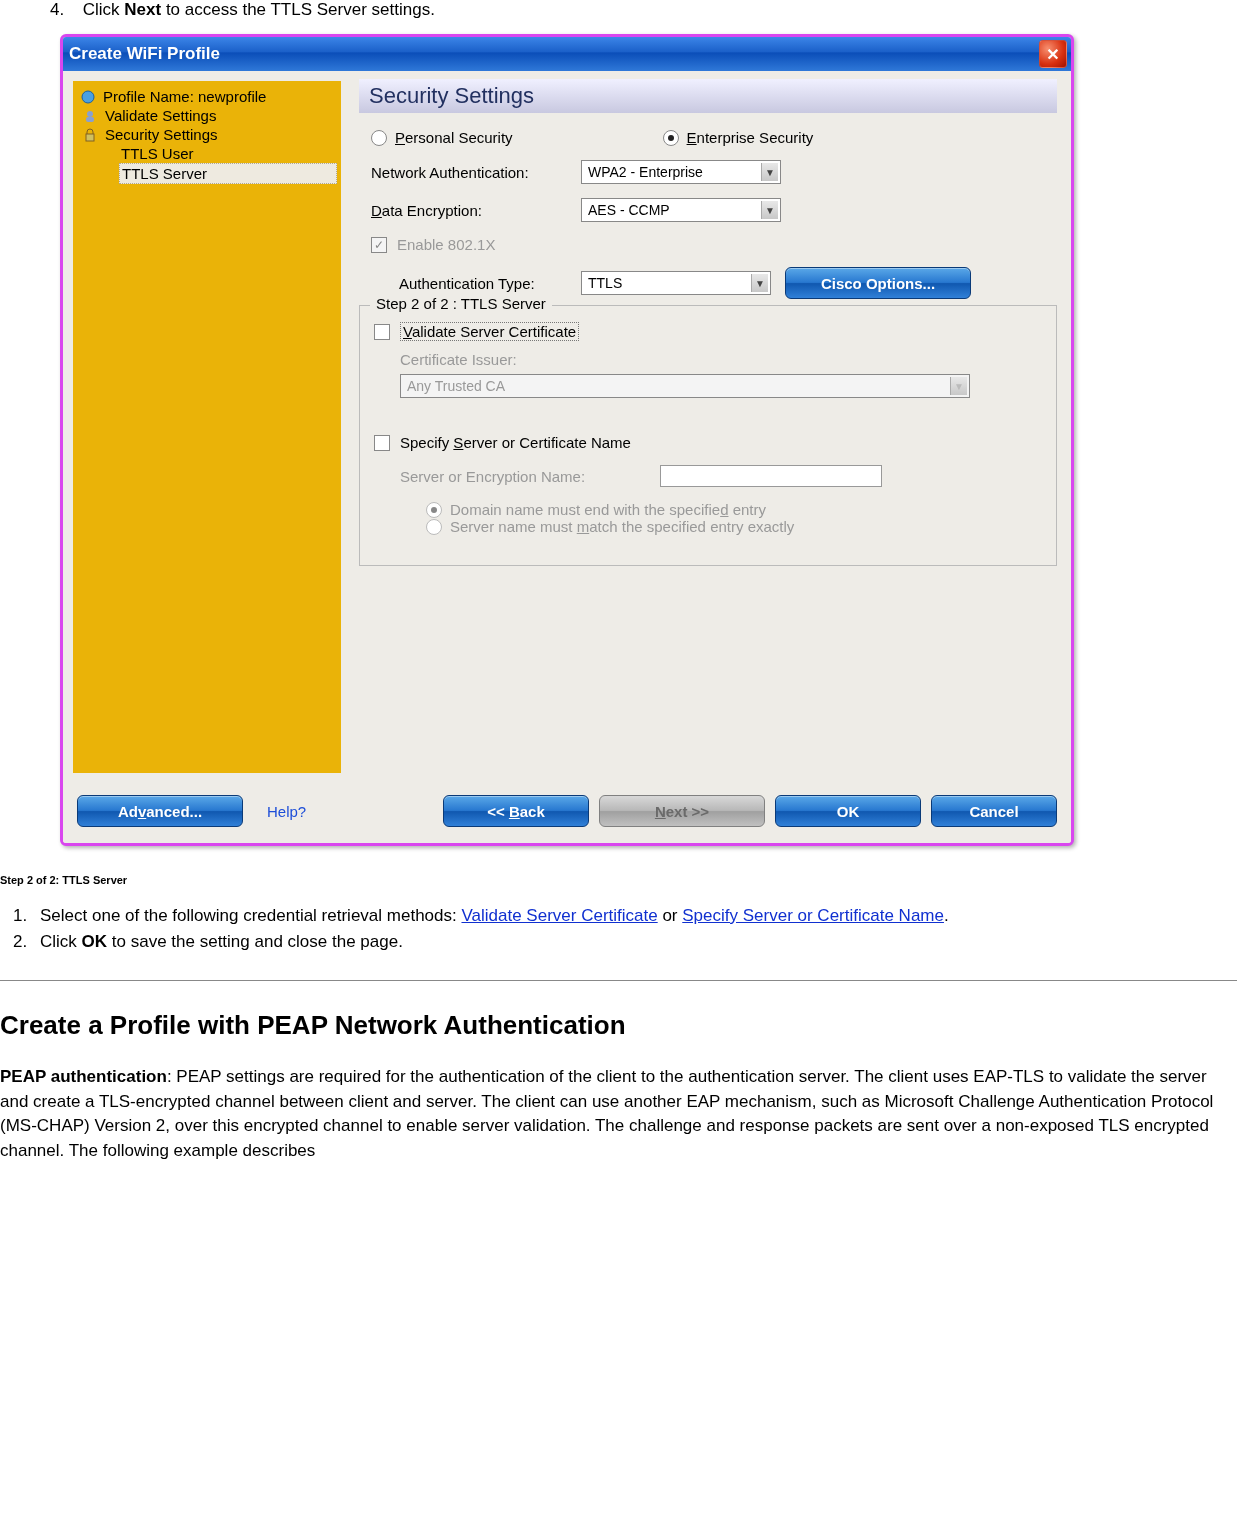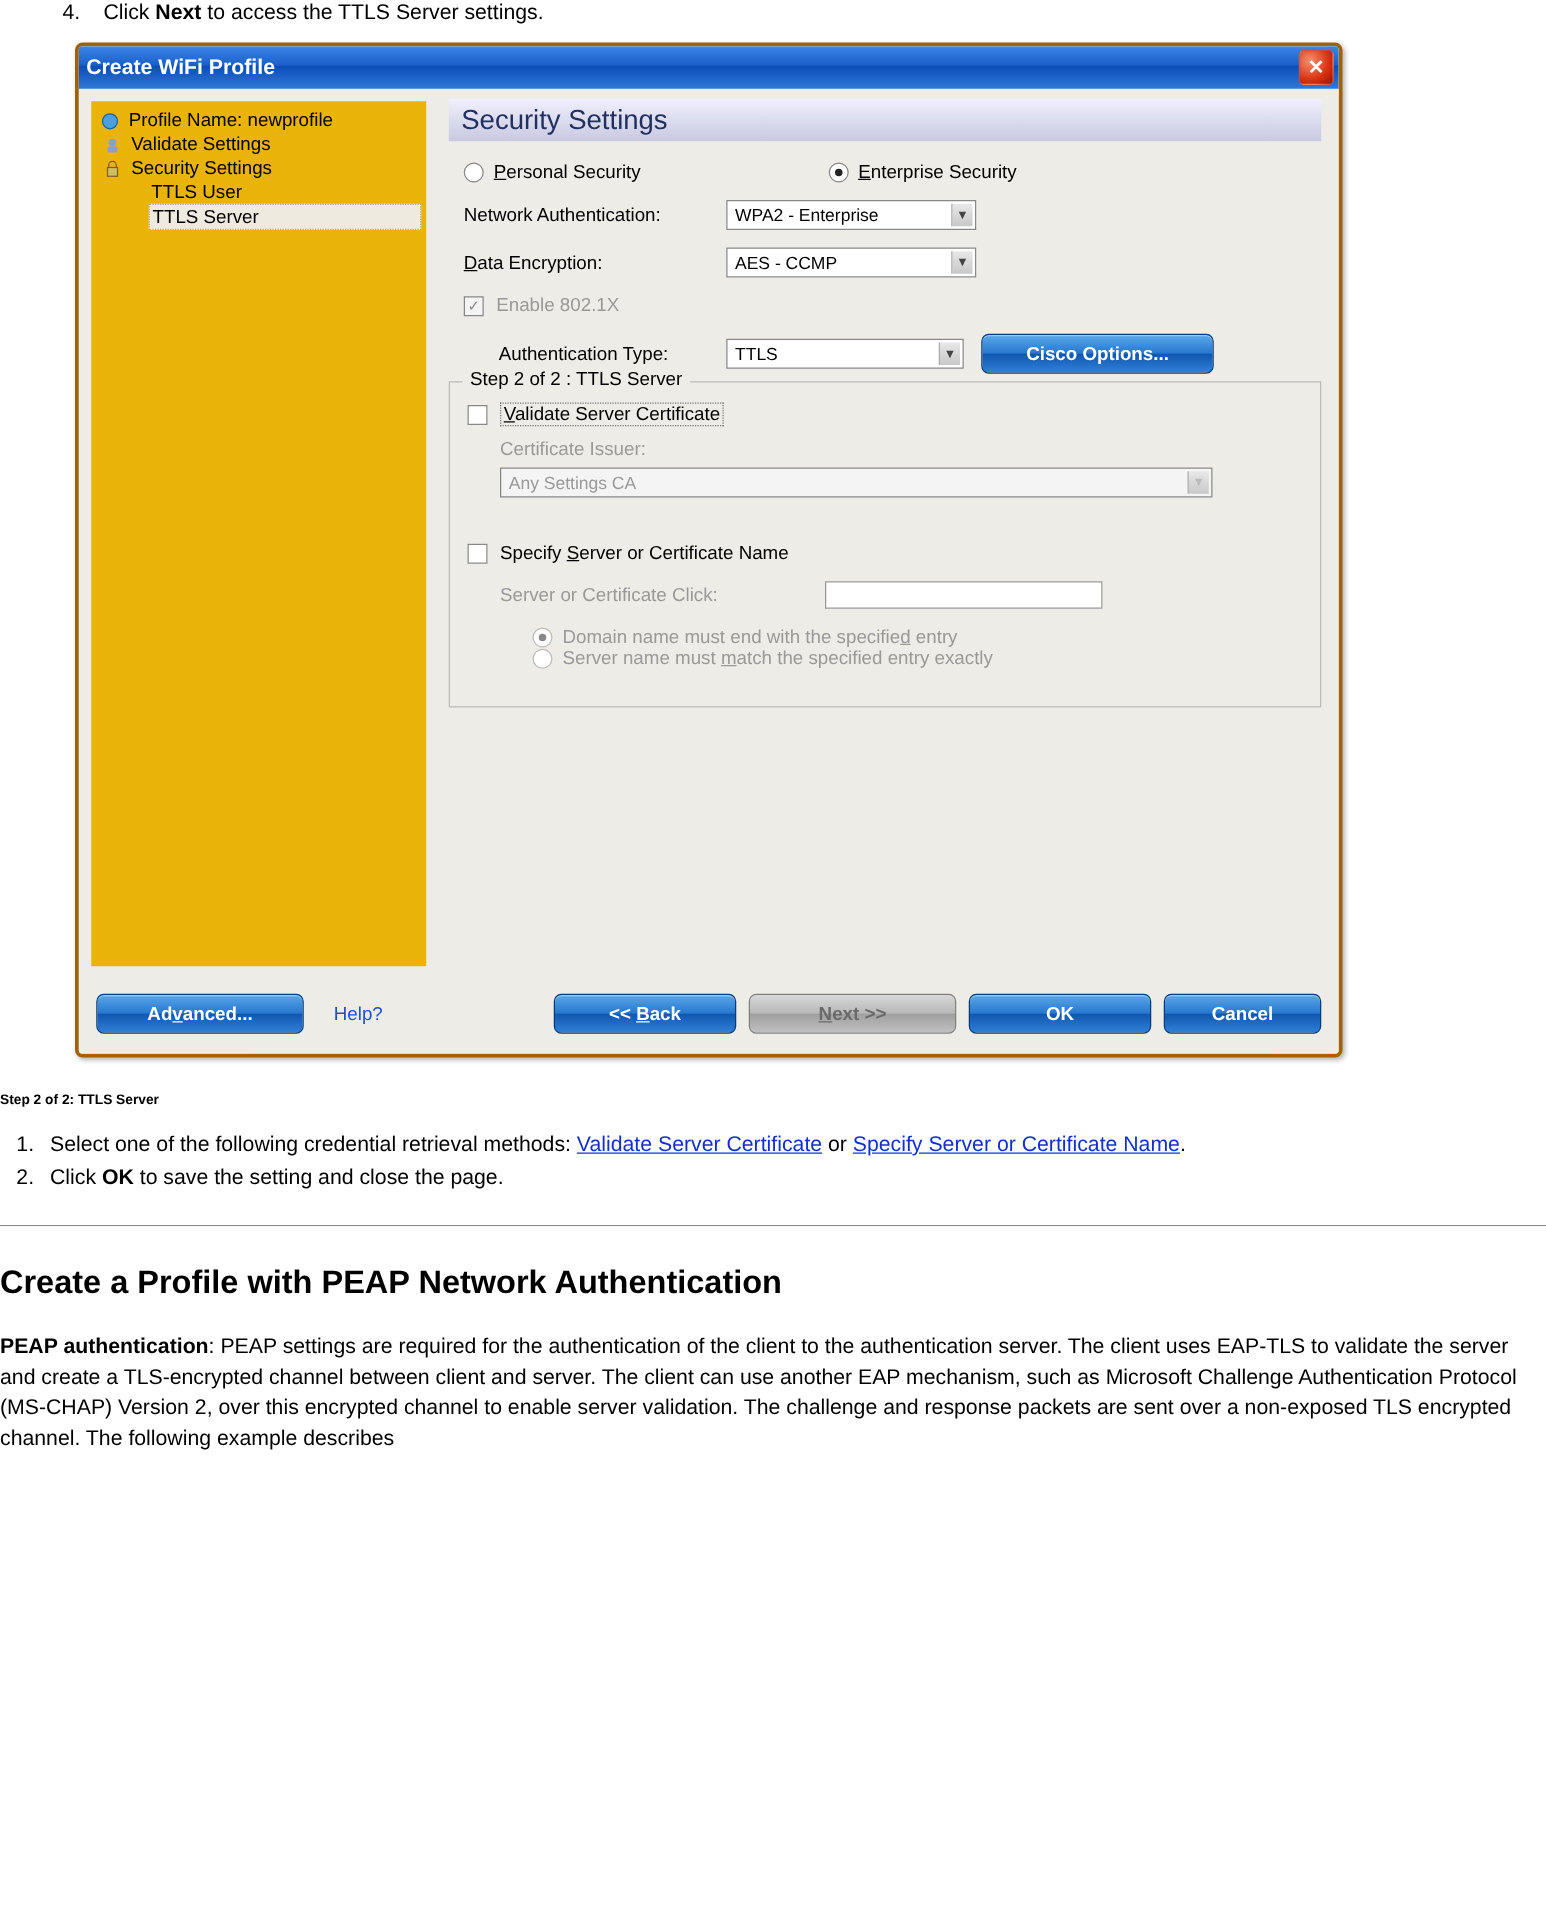--- a/index.html
+++ b/index.html
@@ -8,21 +8,21 @@
   color: #000;
   margin: 0;
   padding: 0;
   width: 1237px;
 }
 .doc-step { margin: 0 0 14px 50px; }
 .doc-step .num { display:inline-block; width:28px; }
 .dialog-wrap { margin-left:60px; margin-bottom:28px; }
 .dialog {
   width: 1008px;
-  border: 3px solid #a16207;
+  border: 3px solid #d946ef;
   border-radius: 6px;
   box-shadow: 2px 2px 4px rgba(0,0,0,.3);
   background:#eeece7;
   overflow:hidden;
   position:relative;
 }
 .titlebar {
   background: linear-gradient(#3c85e8 0%, #1a5fc8 45%, #0a4db8 46%, #2f78d8 100%);
   height:34px;
   display:flex;
@@ -242,31 +242,31 @@
       <div class="fieldset">
         <span class="fieldset-legend">Step 2 of 2 : TTLS Server</span>
 
         <div class="field-row" style="margin-bottom:10px;">
           <span class="checkbox" style="background:#fff"></span>
           <span style="border:1px dotted #777; padding:0 2px;"><span class="underline-letter">V</span>alidate Server Certificate</span>
         </div>
         <div class="disabled-text" style="padding-left:26px; margin-bottom:6px;">Certificate Issuer:</div>
         <div style="padding-left:26px; margin-bottom:36px;">
           <div class="dropdown wide disabled-text" style="background:#f4f4f4;color:#999;">
-            <span>Any Settings CA</span>
+            <span>Any Trusted CA</span>
             <span class="drop-arrow" style="color:#bbb">▼</span>
           </div>
         </div>
 
         <div class="field-row" style="margin-bottom:14px;">
           <span class="checkbox" style="background:#fff"></span>
           <span>Specify <span class="underline-letter">S</span>erver or Certificate Name</span>
         </div>
         <div class="field-row disabled-text" style="padding-left:26px; margin-bottom:14px;">
-          <span style="width:260px">Server or Certificate Click:</span>
+          <span style="width:260px">Server or Encryption Name:</span>
           <span class="textinput"></span>
         </div>
         <div class="field-row disabled-text" style="padding-left:52px; margin-bottom:0;">
           <span class="radio-circle" style="border-color:#bbb">
                 <span class="radio-dot" style="background:#888"></span>
               </span>
           <span>Domain name must end with the specifie<span class="underline-letter">d</span> entry</span>
         </div>
         <div class="field-row disabled-text" style="padding-left:52px; margin-bottom:10px;">
           <span class="radio-circle" style="border-color:#bbb"></span>

